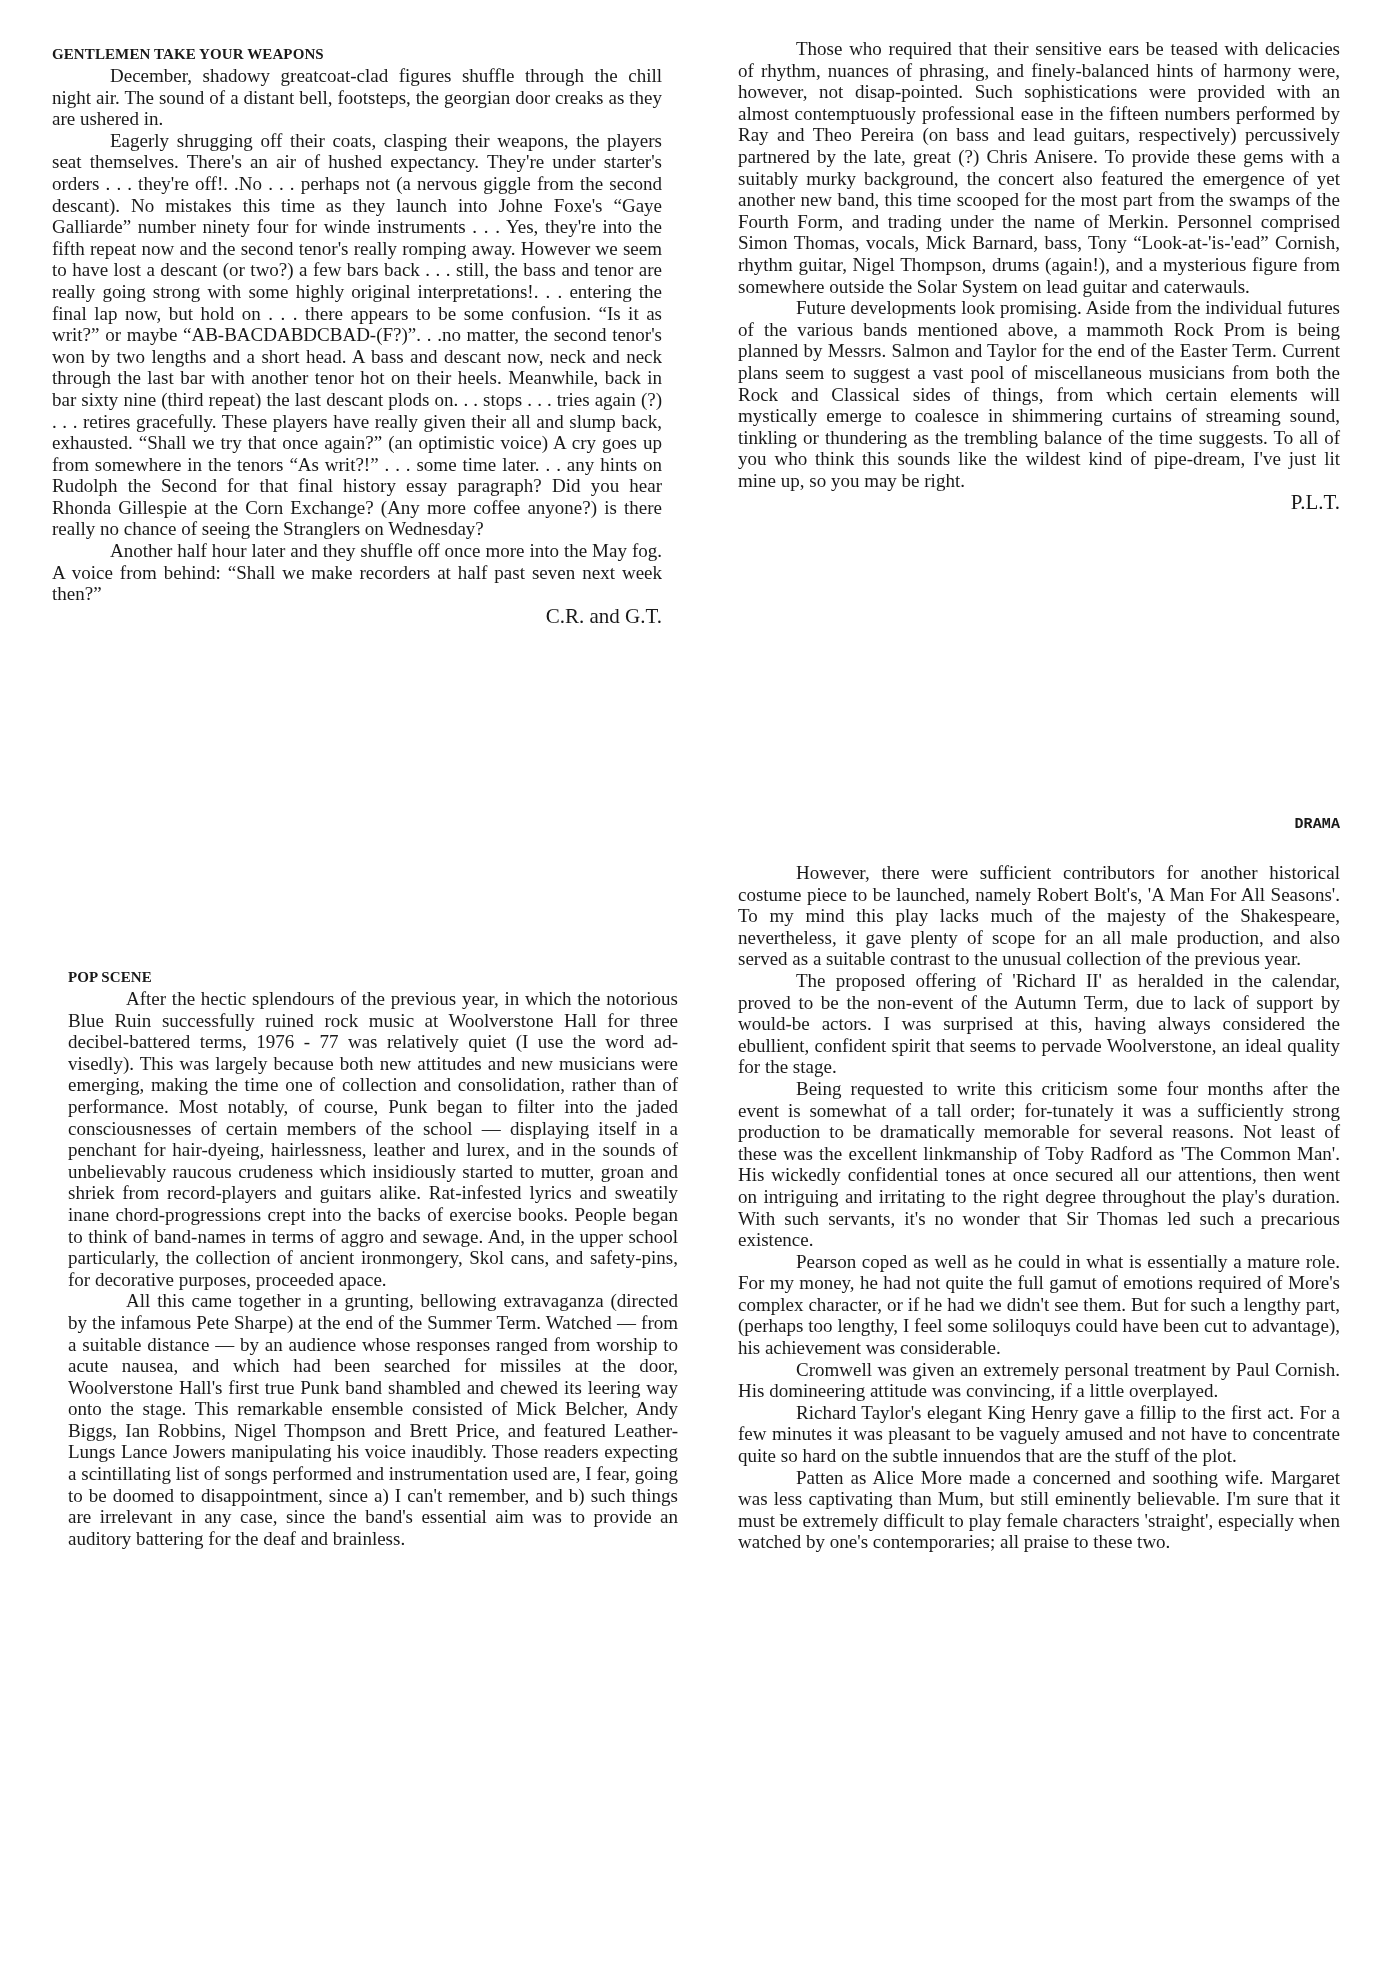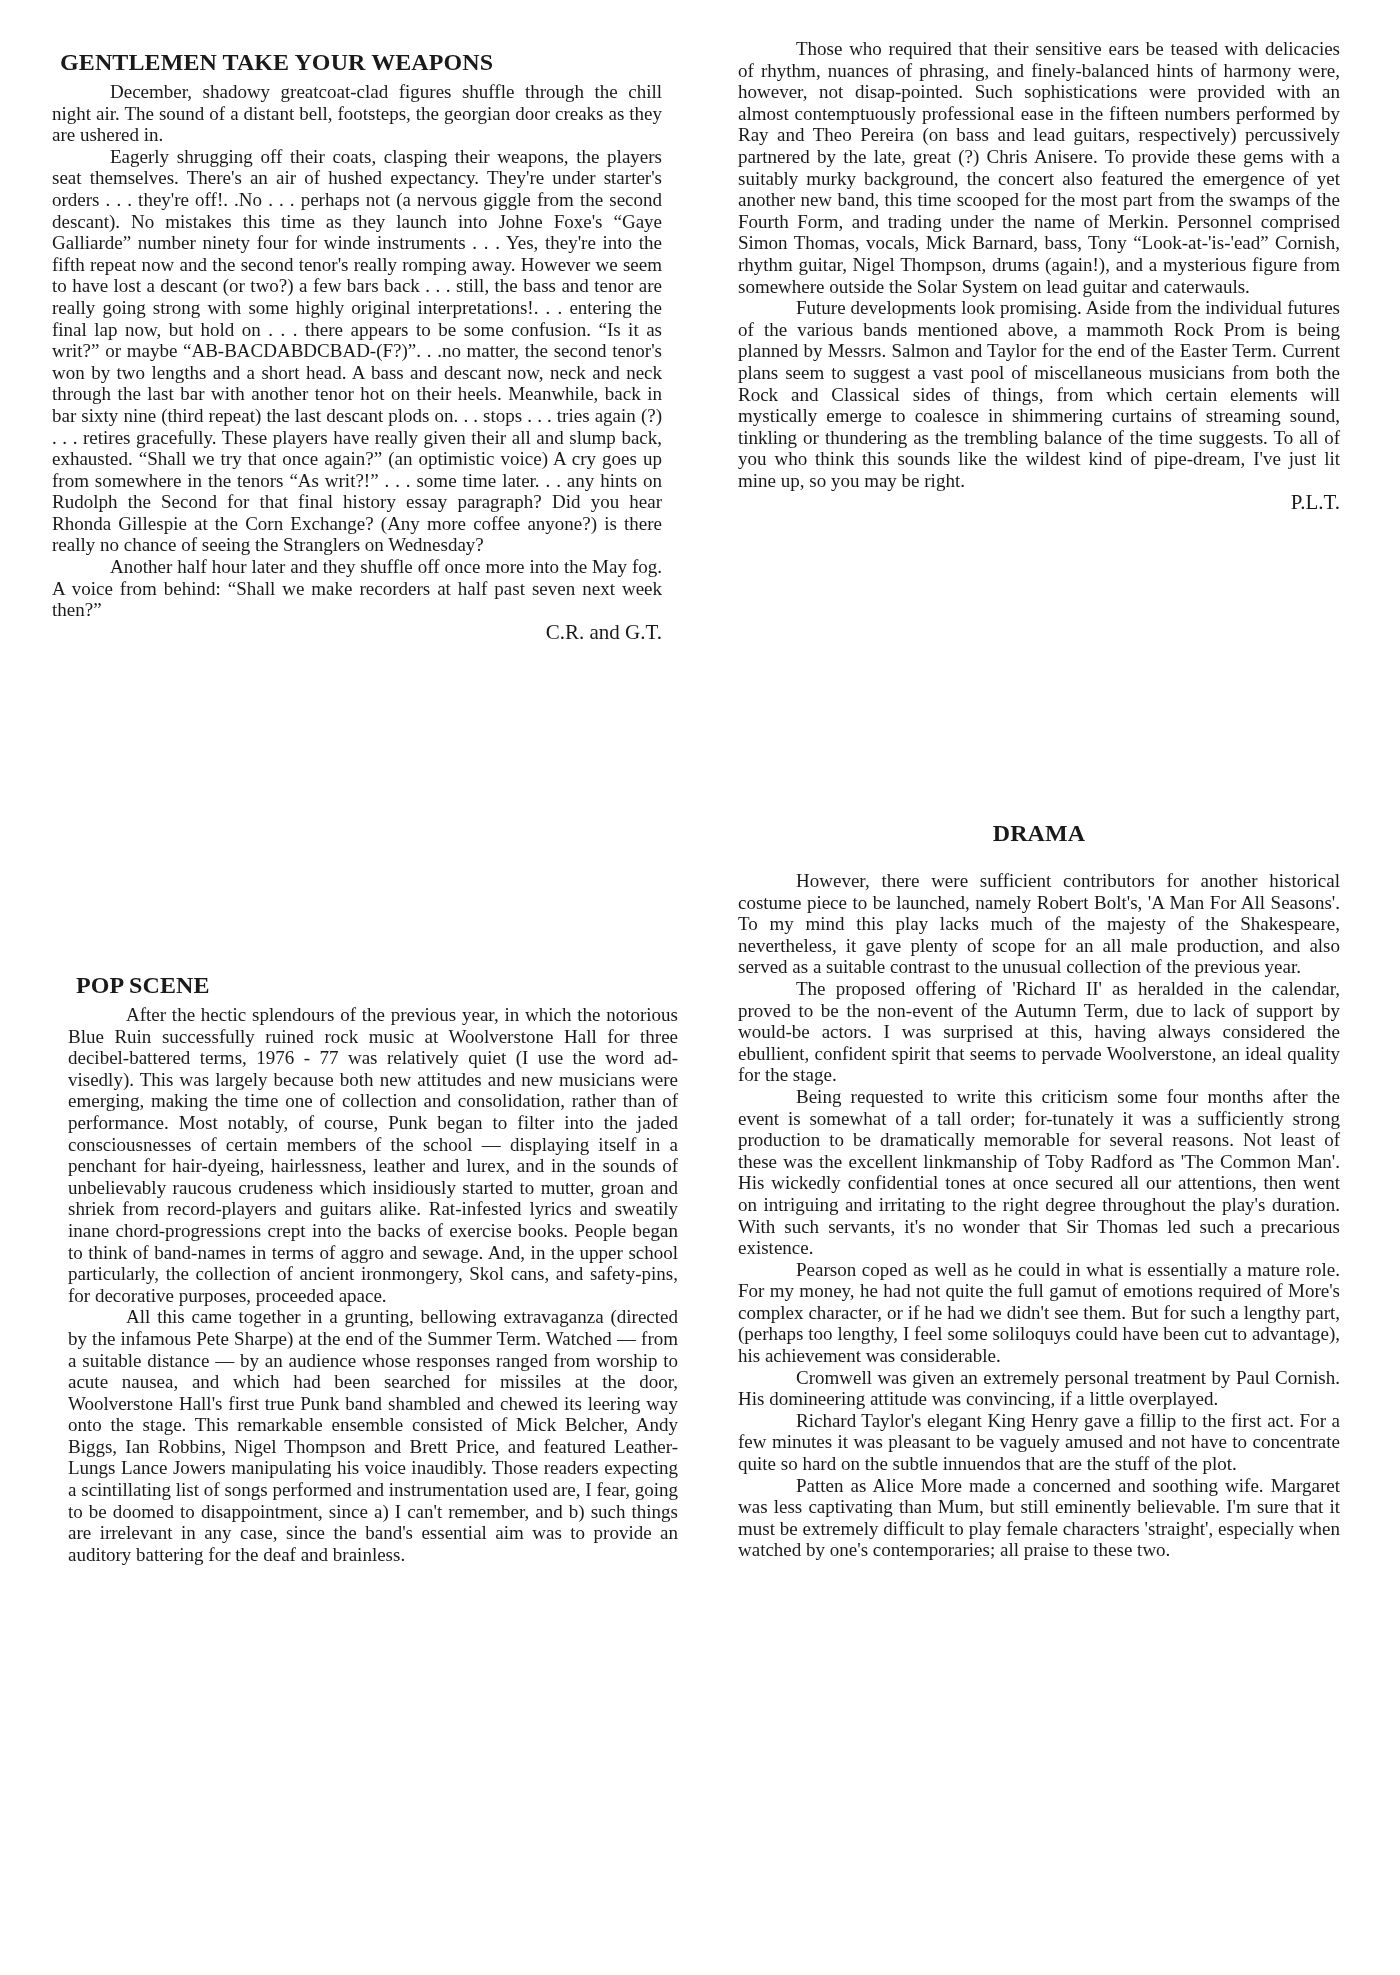--- a/index.html
+++ b/index.html
@@ -6,29 +6,29 @@
     body {
       width: 1400px; height: 1975px; position: relative; overflow: hidden;
       font-family: "Liberation Serif", "DejaVu Serif", serif;
       color: #1a1a1a;
     }
     .col { position: absolute; top: 38px; }
     .col-left { left: 52px; width: 610px; }
     .col-right { left: 738px; width: 602px; }
     .section { margin: 0; }
     h2 {
-      margin: 8px; font-size: 24px; font-weight: bold; line-height: 22px;
+      margin: 0; font-size: 15px; font-weight: bold; line-height: 22px;
       letter-spacing: 0.1px;
     }
     p {
       margin: 0; font-size: 19px; line-height: 21.6px;
       text-align: justify; text-indent: 58px; hyphens: manual;
     }
     .signoff { text-align: right; font-size: 21px; line-height: 22px; margin: 0; }
-    .center-title { text-align: center; }
+    .center-title { text-align: right; font-family: Liberation Mono, monospace; }
     #gentlemen { position: absolute; top: 5px; left: 0; width: 100%; }
     #pop-scene { position: absolute; top: 928px; left: 16px; width: 100%; }
     #pop-cont { position: absolute; top: 0; left: 0; width: 100%; }
     #drama { position: absolute; top: 776px; left: 0; width: 100%; }
     #drama .heading-block { margin-bottom: 26px; }
   </style>
 </head>
 <body>
 
 <div class="col col-left">

